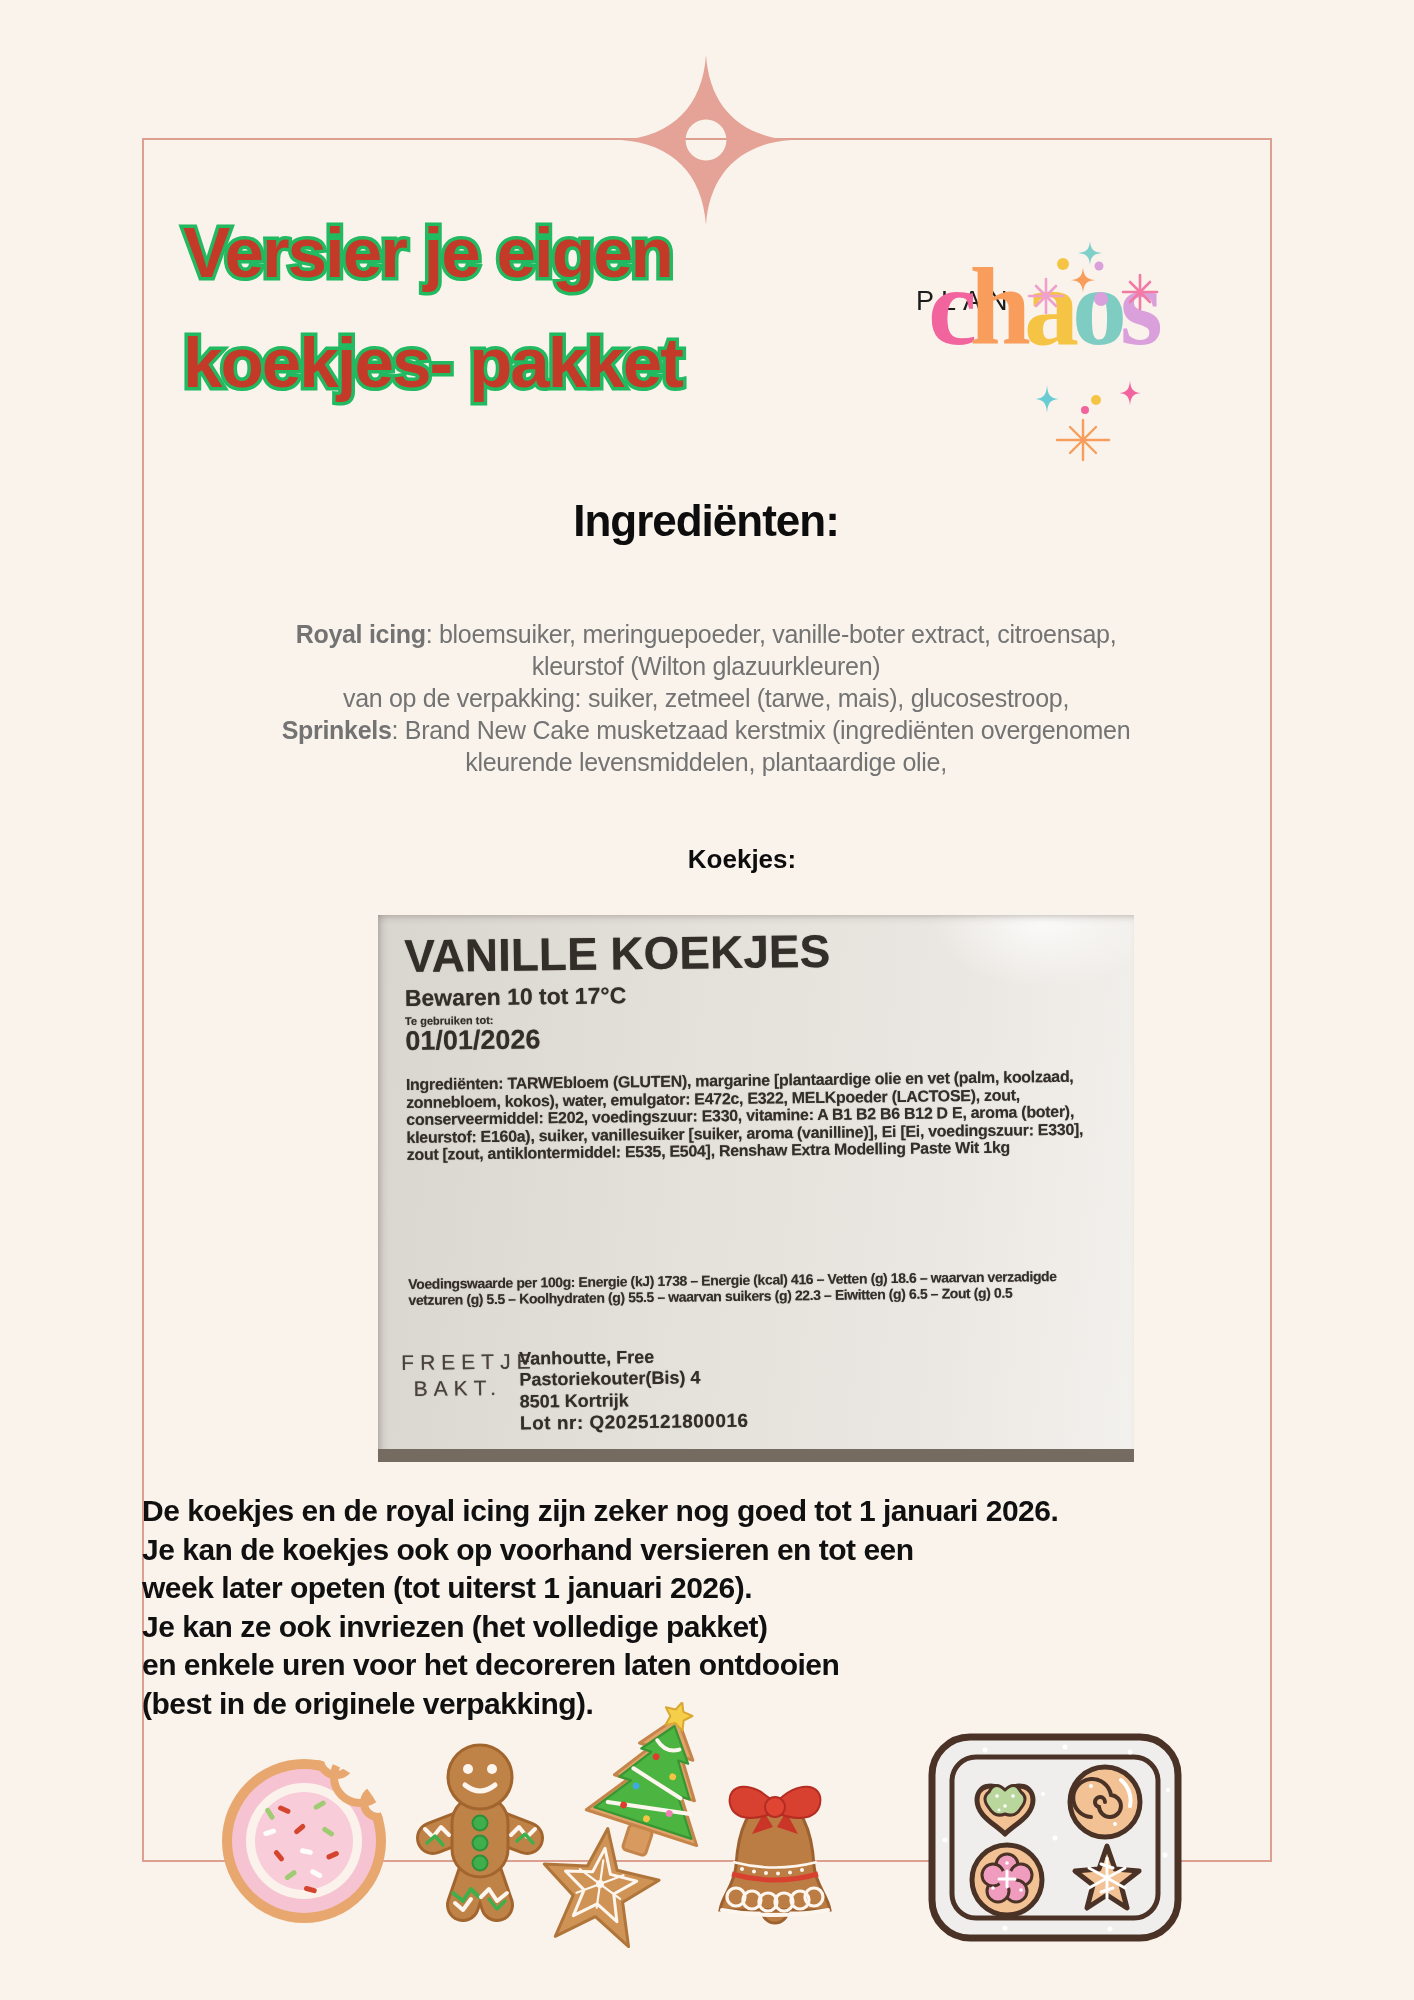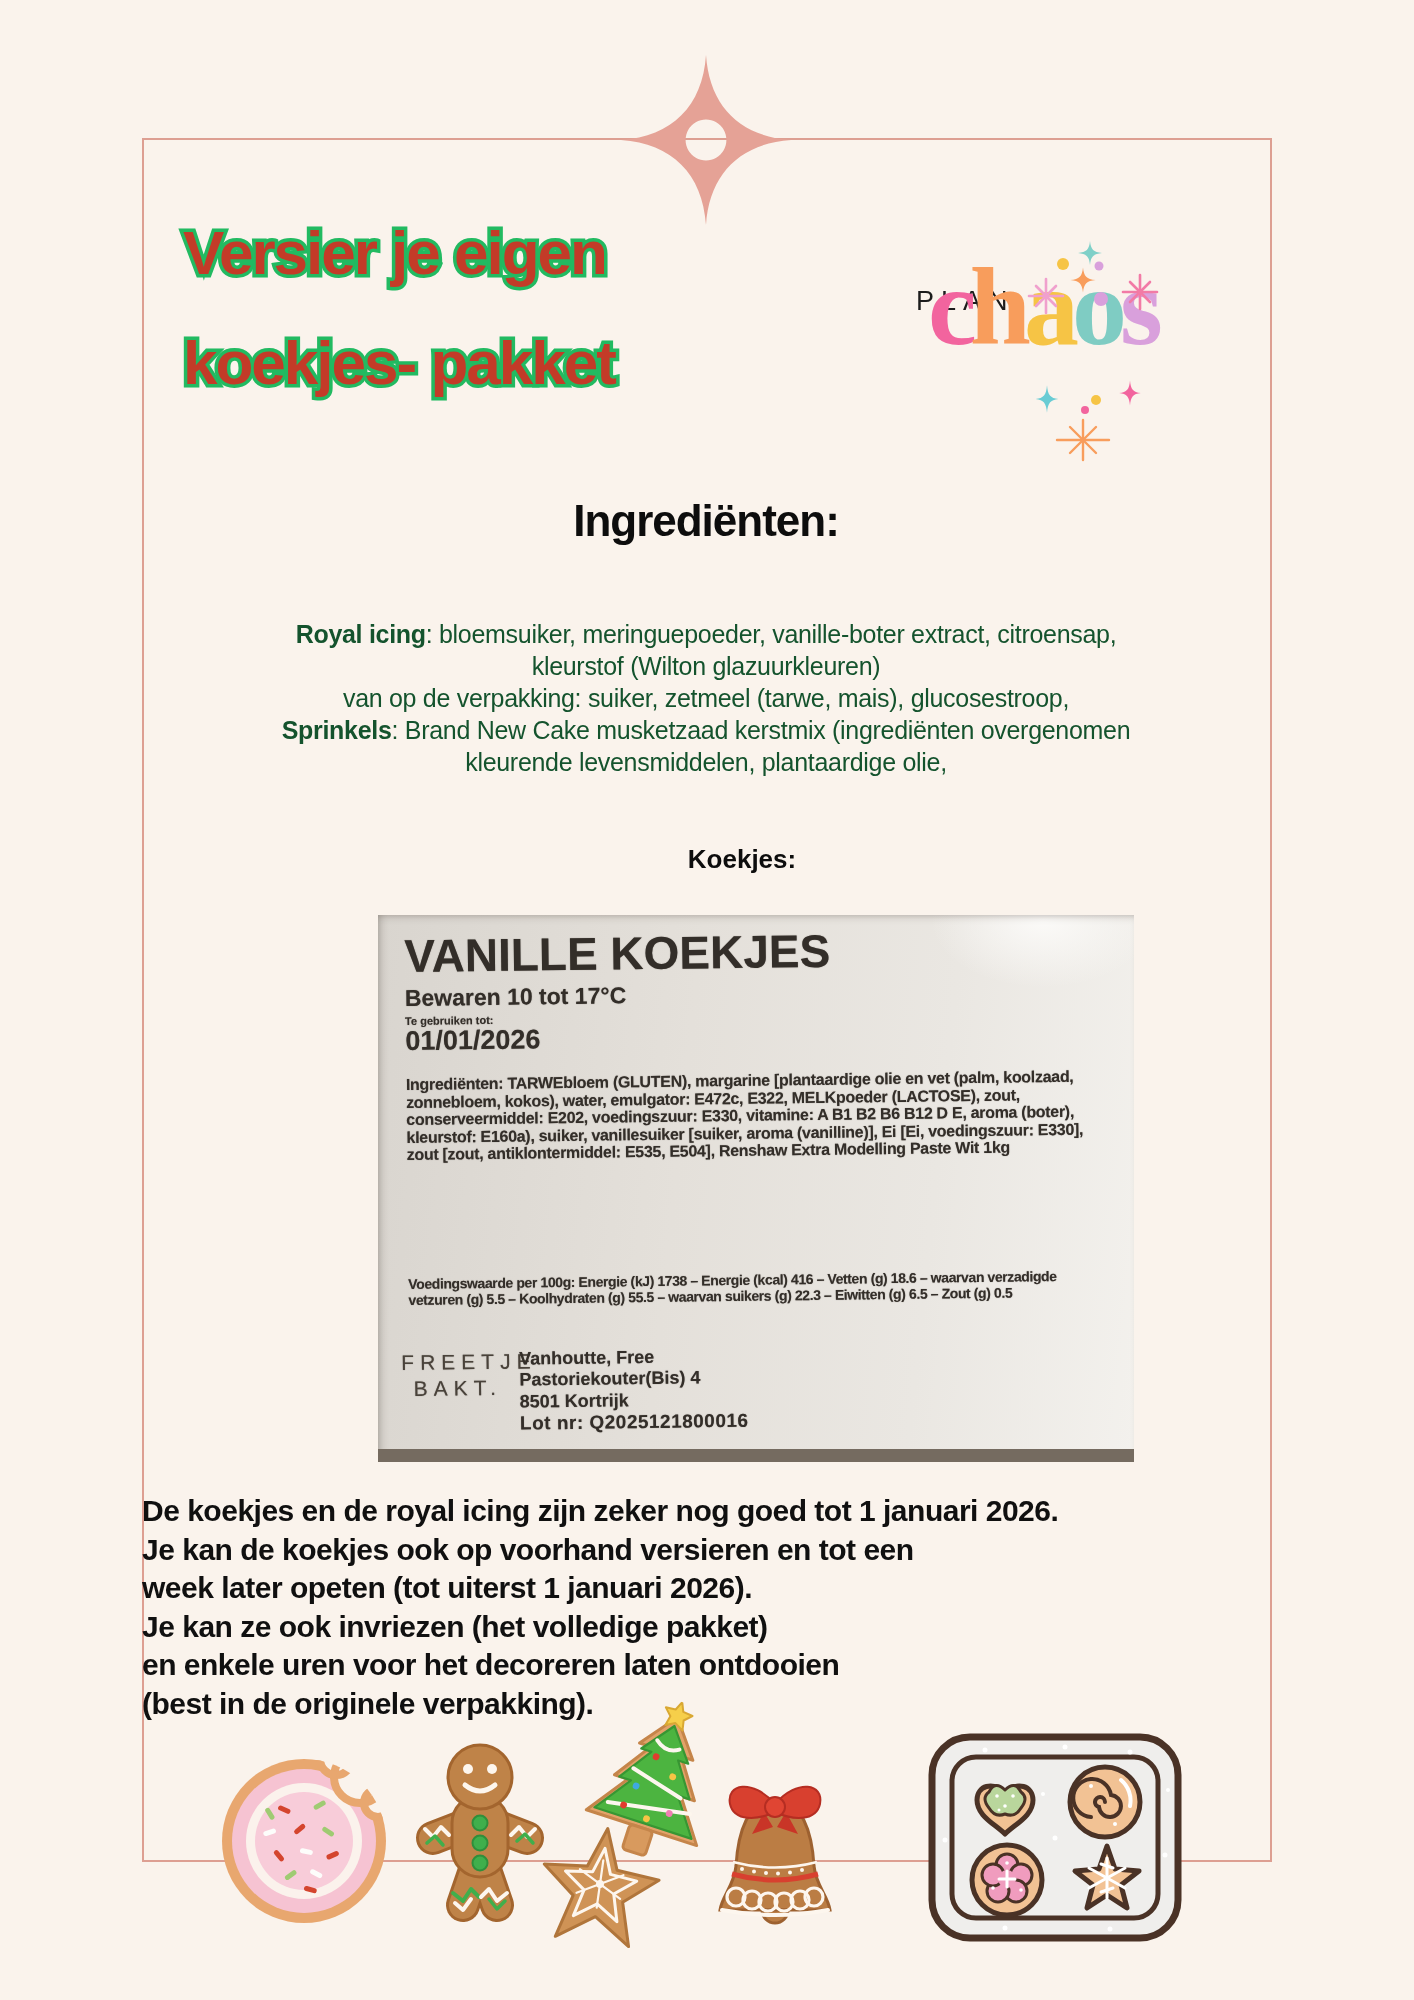--- a/index.html
+++ b/index.html
@@ -8,36 +8,36 @@
     --chaos1:#f2649e; --chaos2:#f89d5c; --chaos3:#f6c445; --chaos4:#7fccc3; --chaos5:#d9a0dc;
     --photo_ink:#332e29;
   }
   html,body{margin:0;padding:0;}
   body{background:#fff;font-family:"Liberation Sans",sans-serif;}
   .page{position:relative;width:1414px;height:2000px;background:var(--bg);overflow:hidden;}
   .frame{position:absolute;left:142px;top:138px;width:1126px;height:1720px;border:2px solid var(--frame);}
   .top-star{position:absolute;left:621px;top:53px;width:170px;height:174px;}
 
   .title{position:absolute;left:183px;top:198px;font-family:"Liberation Sans",sans-serif;
-         font-weight:bold;font-size:62px;line-height:110px;letter-spacing:-2px;
+         font-weight:bold;font-size:71px;line-height:110px;letter-spacing:-2px;
          color:var(--title_red);-webkit-text-stroke:7px var(--title_green);paint-order:stroke fill;}
 
   .logo{position:absolute;left:900px;top:230px;width:360px;height:245px;}
   .logo .plan{position:absolute;left:16px;top:56px;font-size:27px;letter-spacing:7px;color:#1c1c1c;font-weight:500;}
   .logo .chaos{position:absolute;left:28px;top:22px;font-family:Liberation Serif, serif;font-weight:bold;
                font-size:110px;line-height:1;letter-spacing:-7px;}
   .logo .chaos span{display:inline-block;}
   .ch-1{color:var(--chaos1);} .ch-2{color:var(--chaos2);} .ch-3{color:var(--chaos3);}
   .ch-4{color:var(--chaos4);} .ch-5{color:var(--chaos5);}
   .logo svg.sparkles{position:absolute;left:0;top:0;width:360px;height:245px;}
 
   .ing-heading{position:absolute;left:142px;top:496px;width:1128px;margin:0;text-align:center;
                font-size:44px;font-weight:bold;letter-spacing:-1px;color:#0d0d0d;}
   .body-text{position:absolute;left:142px;top:618px;width:1128px;text-align:center;
-             font-size:25px;line-height:32px;letter-spacing:-0.3px;color:#14532d;}
+             font-size:25px;line-height:32px;letter-spacing:-0.3px;color:#737373;}
   .koekjes{position:absolute;left:142px;top:844px;width:1128px;text-align:center;
            font-size:26px;font-weight:bold;color:#0d0d0d;margin-left:36px;}
 
   .photo{position:absolute;left:378px;top:915px;width:756px;height:547px;
          background:
            radial-gradient(150px 90px at 88% 1%, #fbfaf8, rgba(251,250,248,0) 75%),
            linear-gradient(96deg,#d9d5cf 0%, #e4e0da 40%, #eae7e2 72%, #f3f1ed 100%);
          box-shadow:inset 6px 0 10px -5px rgba(60,50,40,.35), inset 0 6px 10px -6px rgba(60,50,40,.3);}
   .photo .strip{position:absolute;left:0;bottom:0;width:100%;height:13px;background:#756b60;}
   .photo-inner{position:absolute;left:26px;top:18px;width:712px;transform:rotate(-0.7deg);

